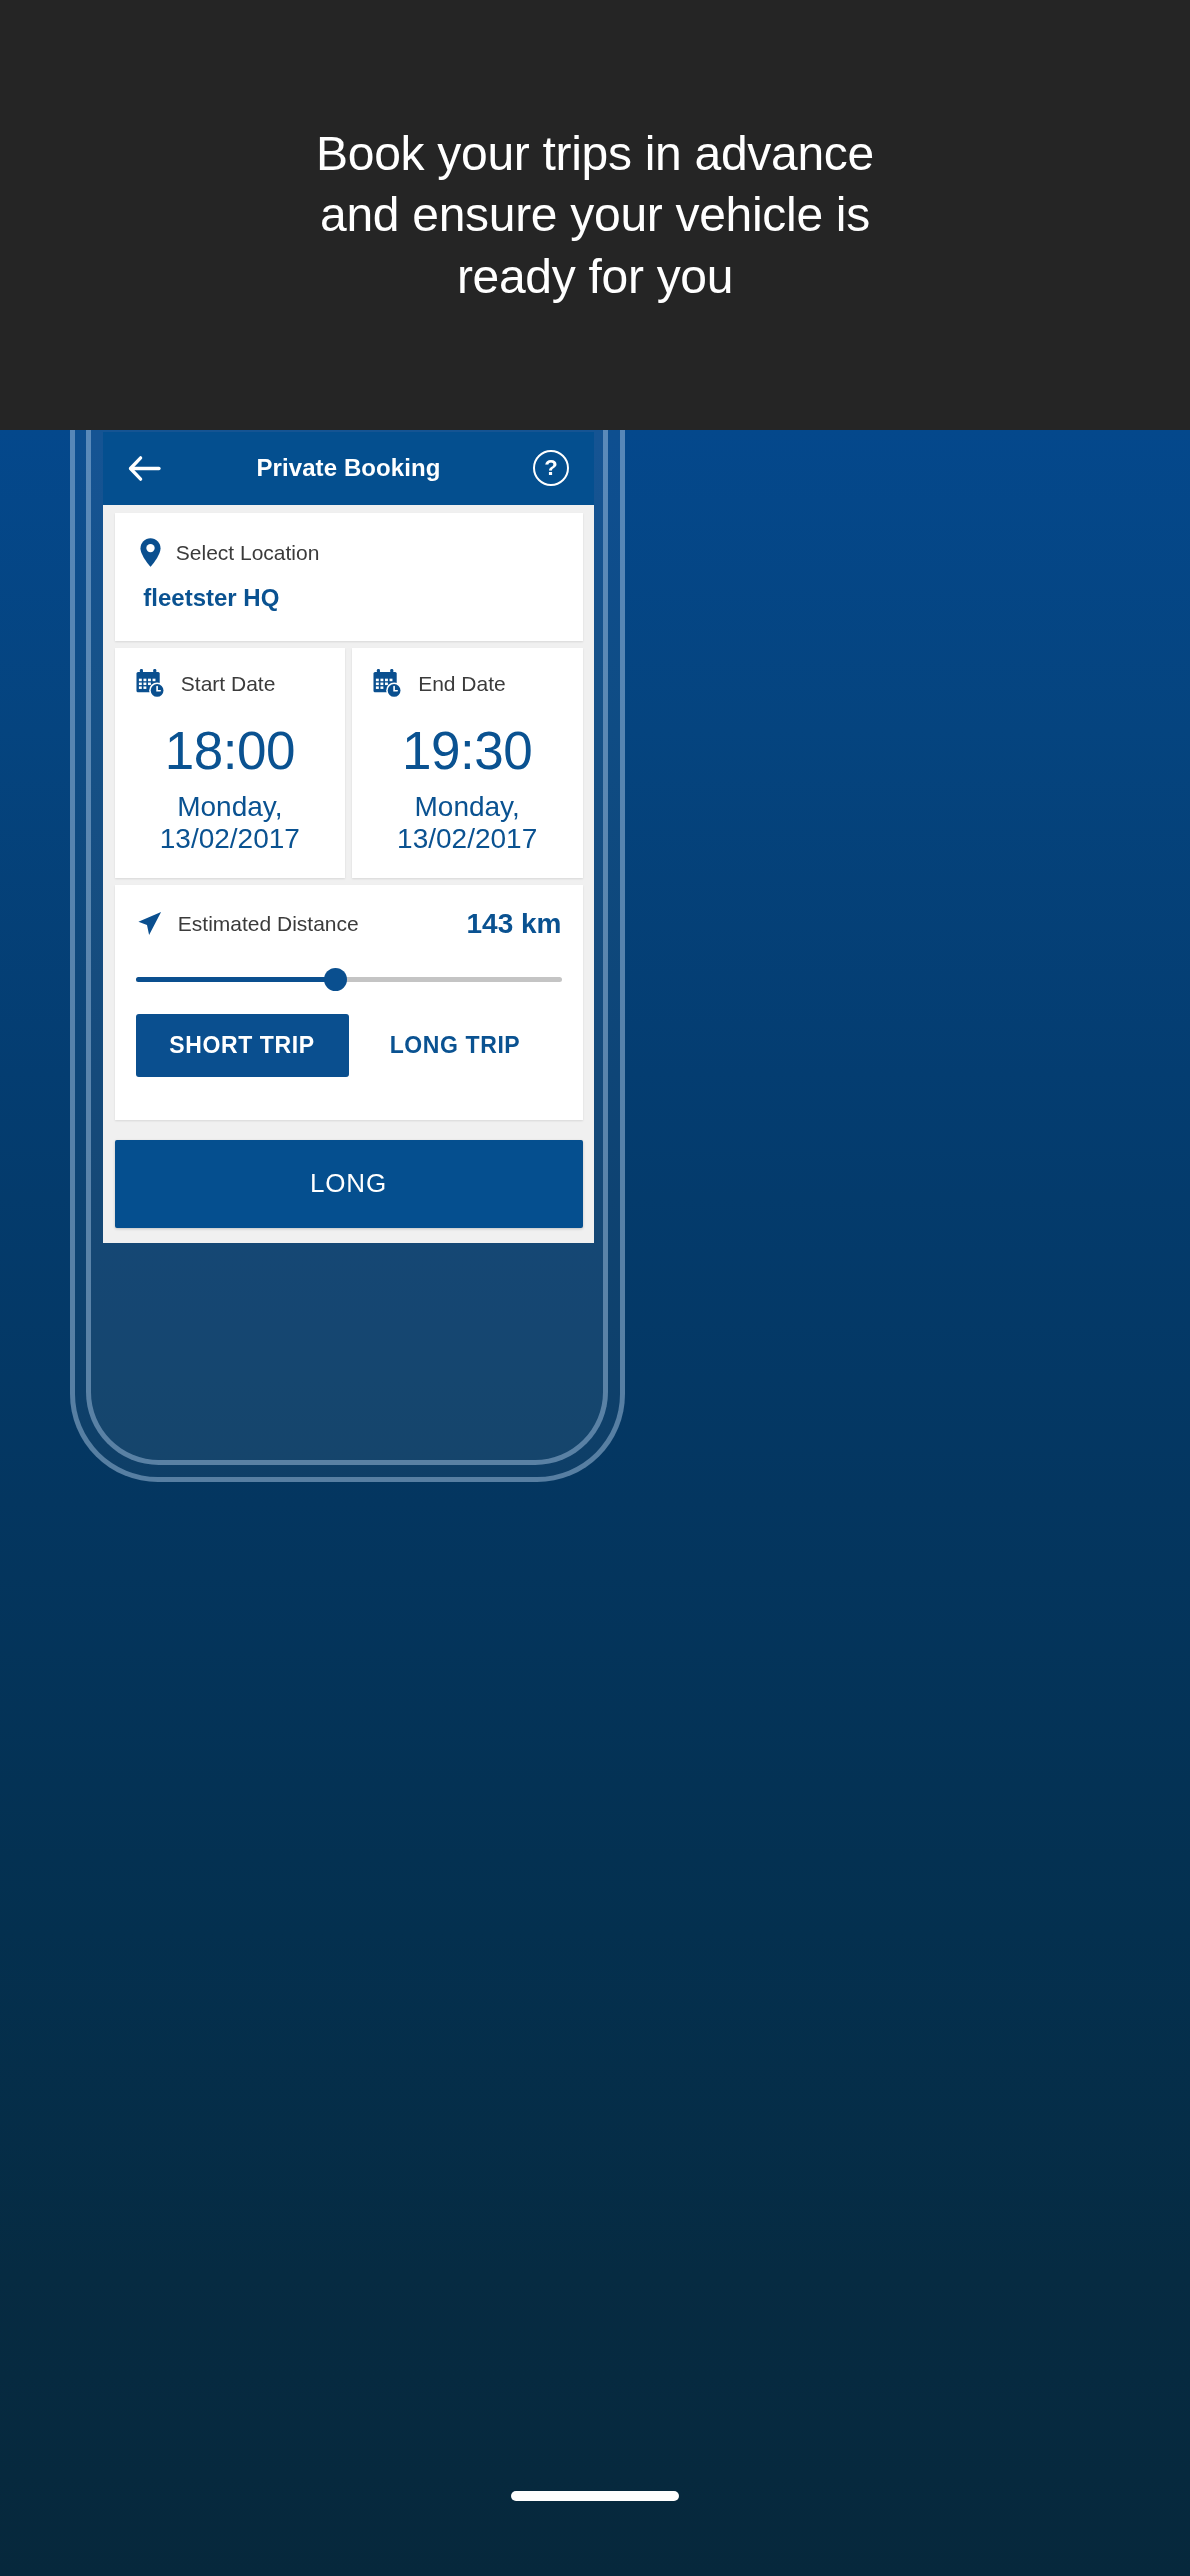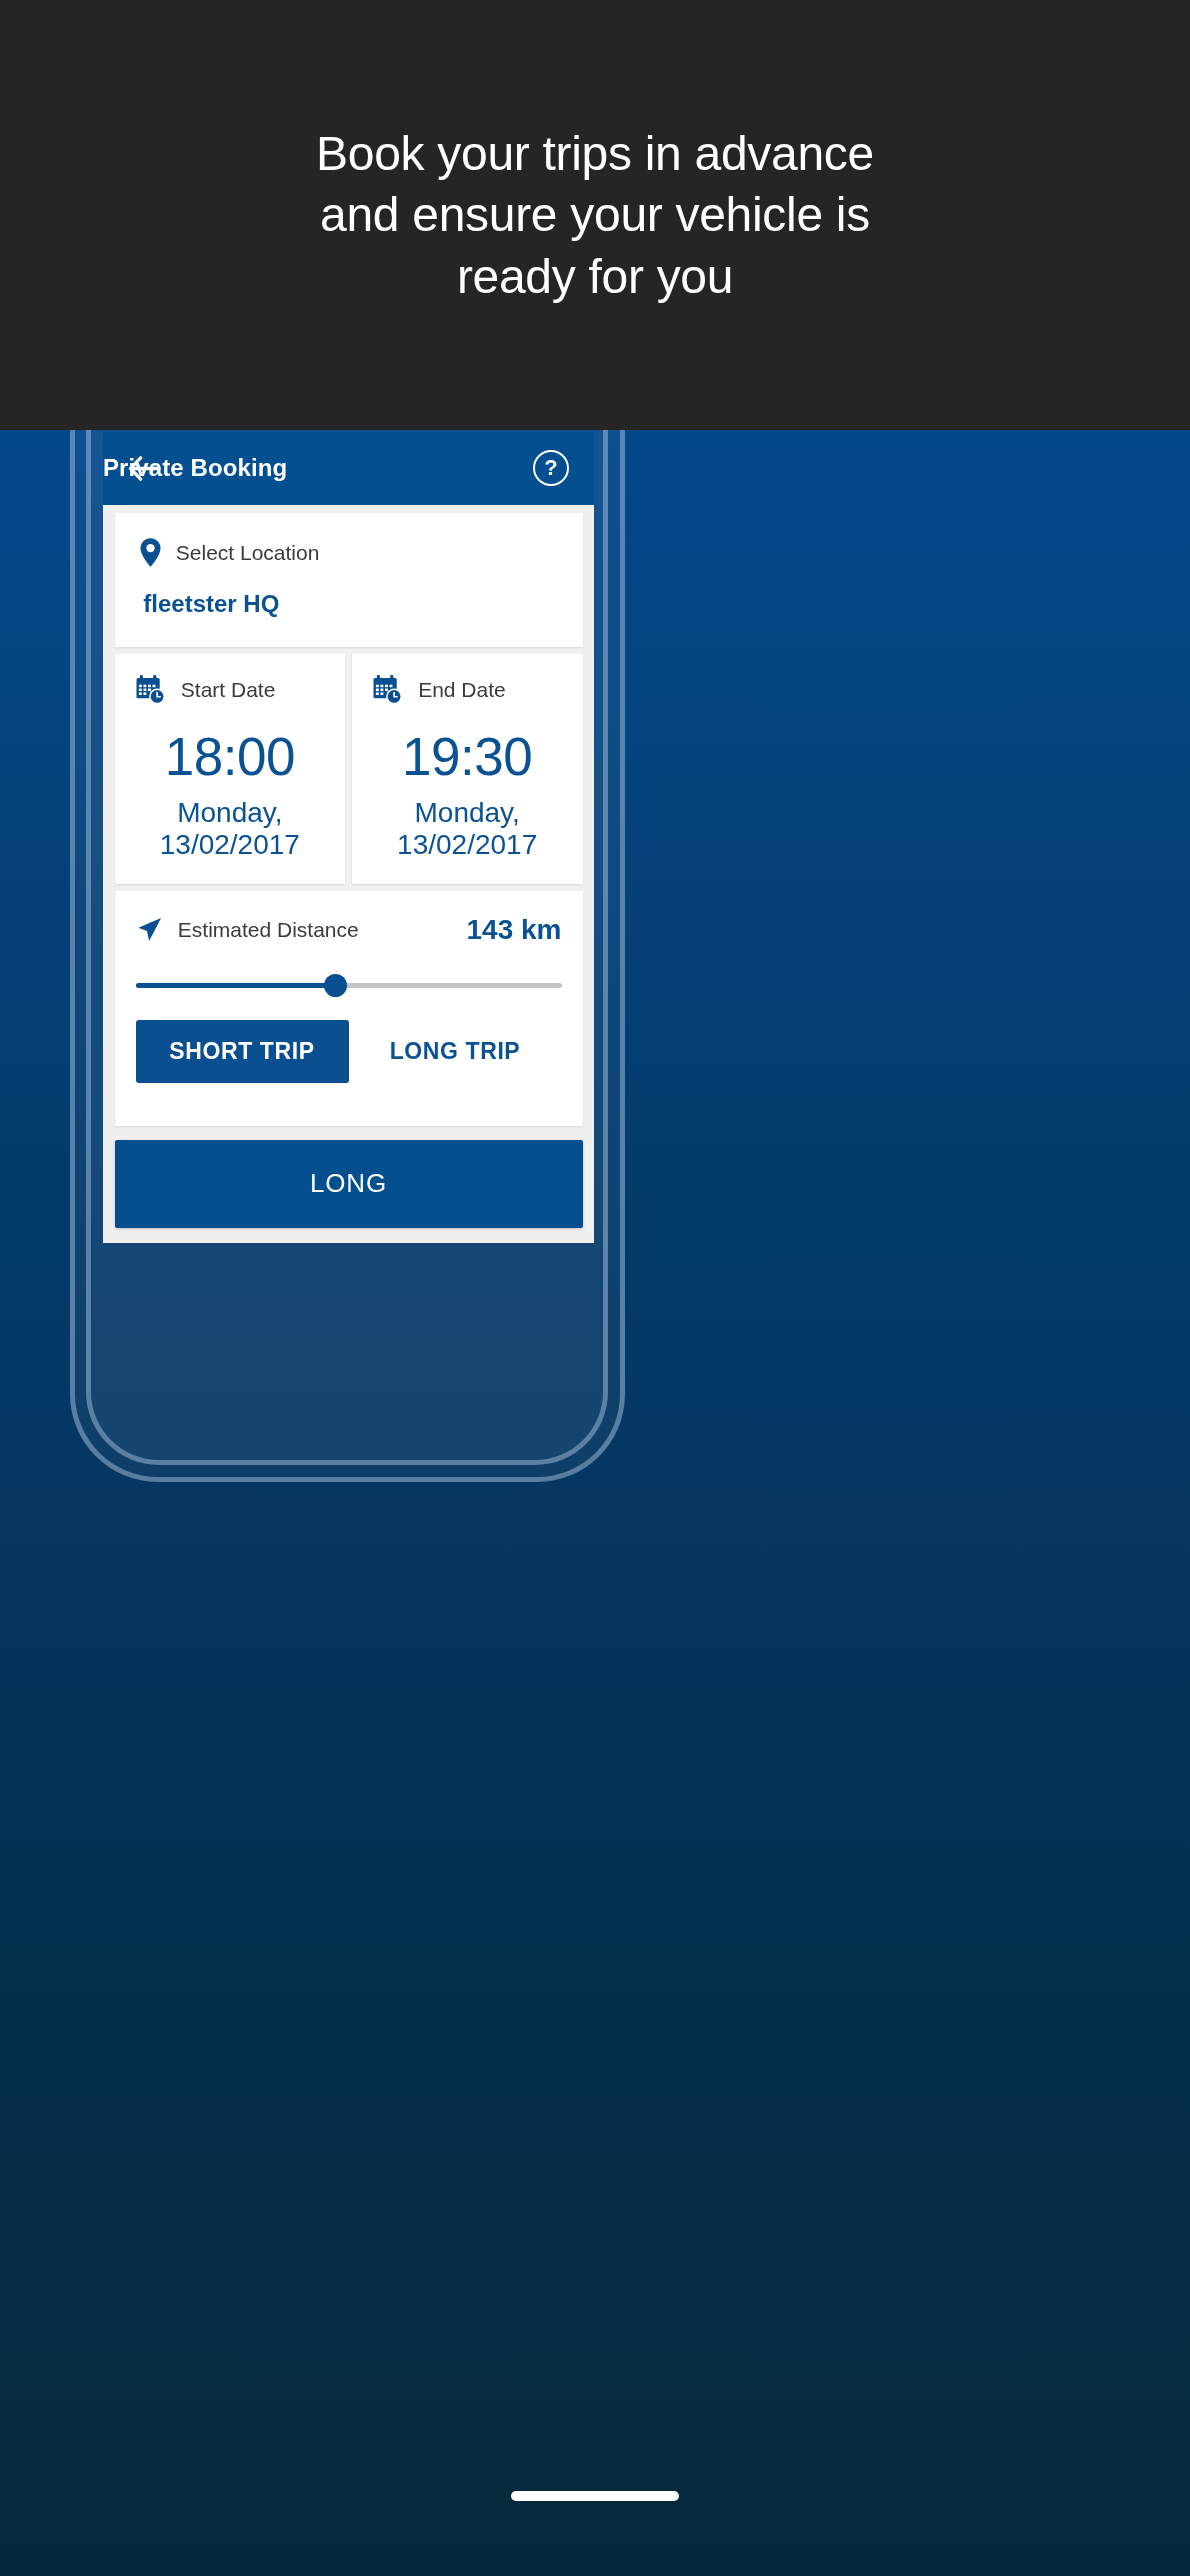--- a/index.html
+++ b/index.html
@@ -98,20 +98,21 @@
     display: flex;
     align-items: center;
     justify-content: space-between;
     padding: 0 25px;
     position: relative;
   }
   .back-arrow { width: 33px; height: 29px; display: block; }
   .app-title {
     position: absolute;
     left: 0; right: 0;
+    text-align: center;
     color: #ffffff;
     font-size: 24px;
     font-weight: 700;
     letter-spacing: 0.1px;
   }
   .help-btn {
     width: 36px; height: 36px;
     border: 2.9px solid #ffffff;
     border-radius: 50%;
     display: flex;
@@ -142,21 +143,21 @@
     display: flex;
     align-items: center;
     gap: 15.3px;
   }
   .lbl-grey {
     color: #3b3b3b;
     font-size: 21px;
     font-weight: 400;
   }
   .location-value {
-    margin-top: 23px;
+    margin-top: 17px;
     margin-left: 3.8px;
     color: #0a5291;
     font-size: 24px;
     font-weight: 700;
   }
 
   
   .date-row {
     display: flex;
     gap: 6.7px;

